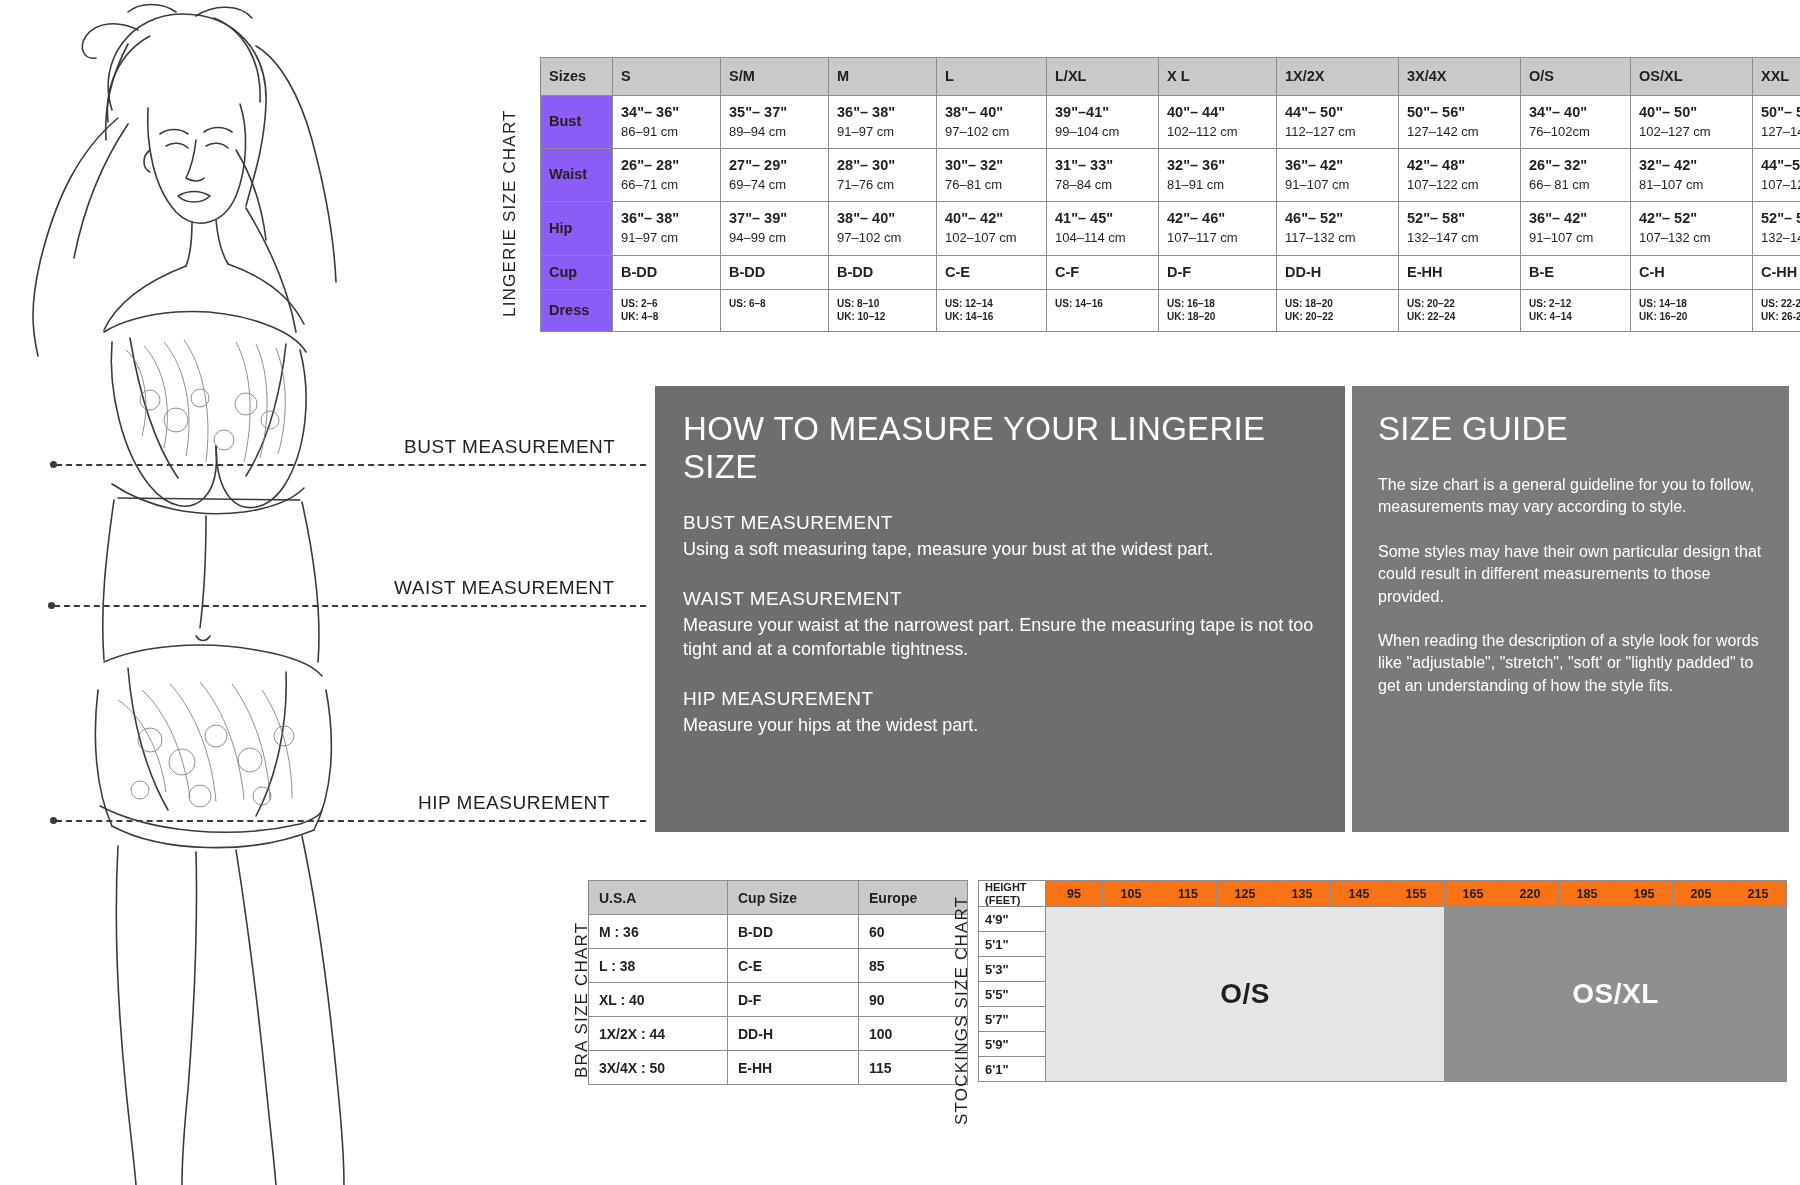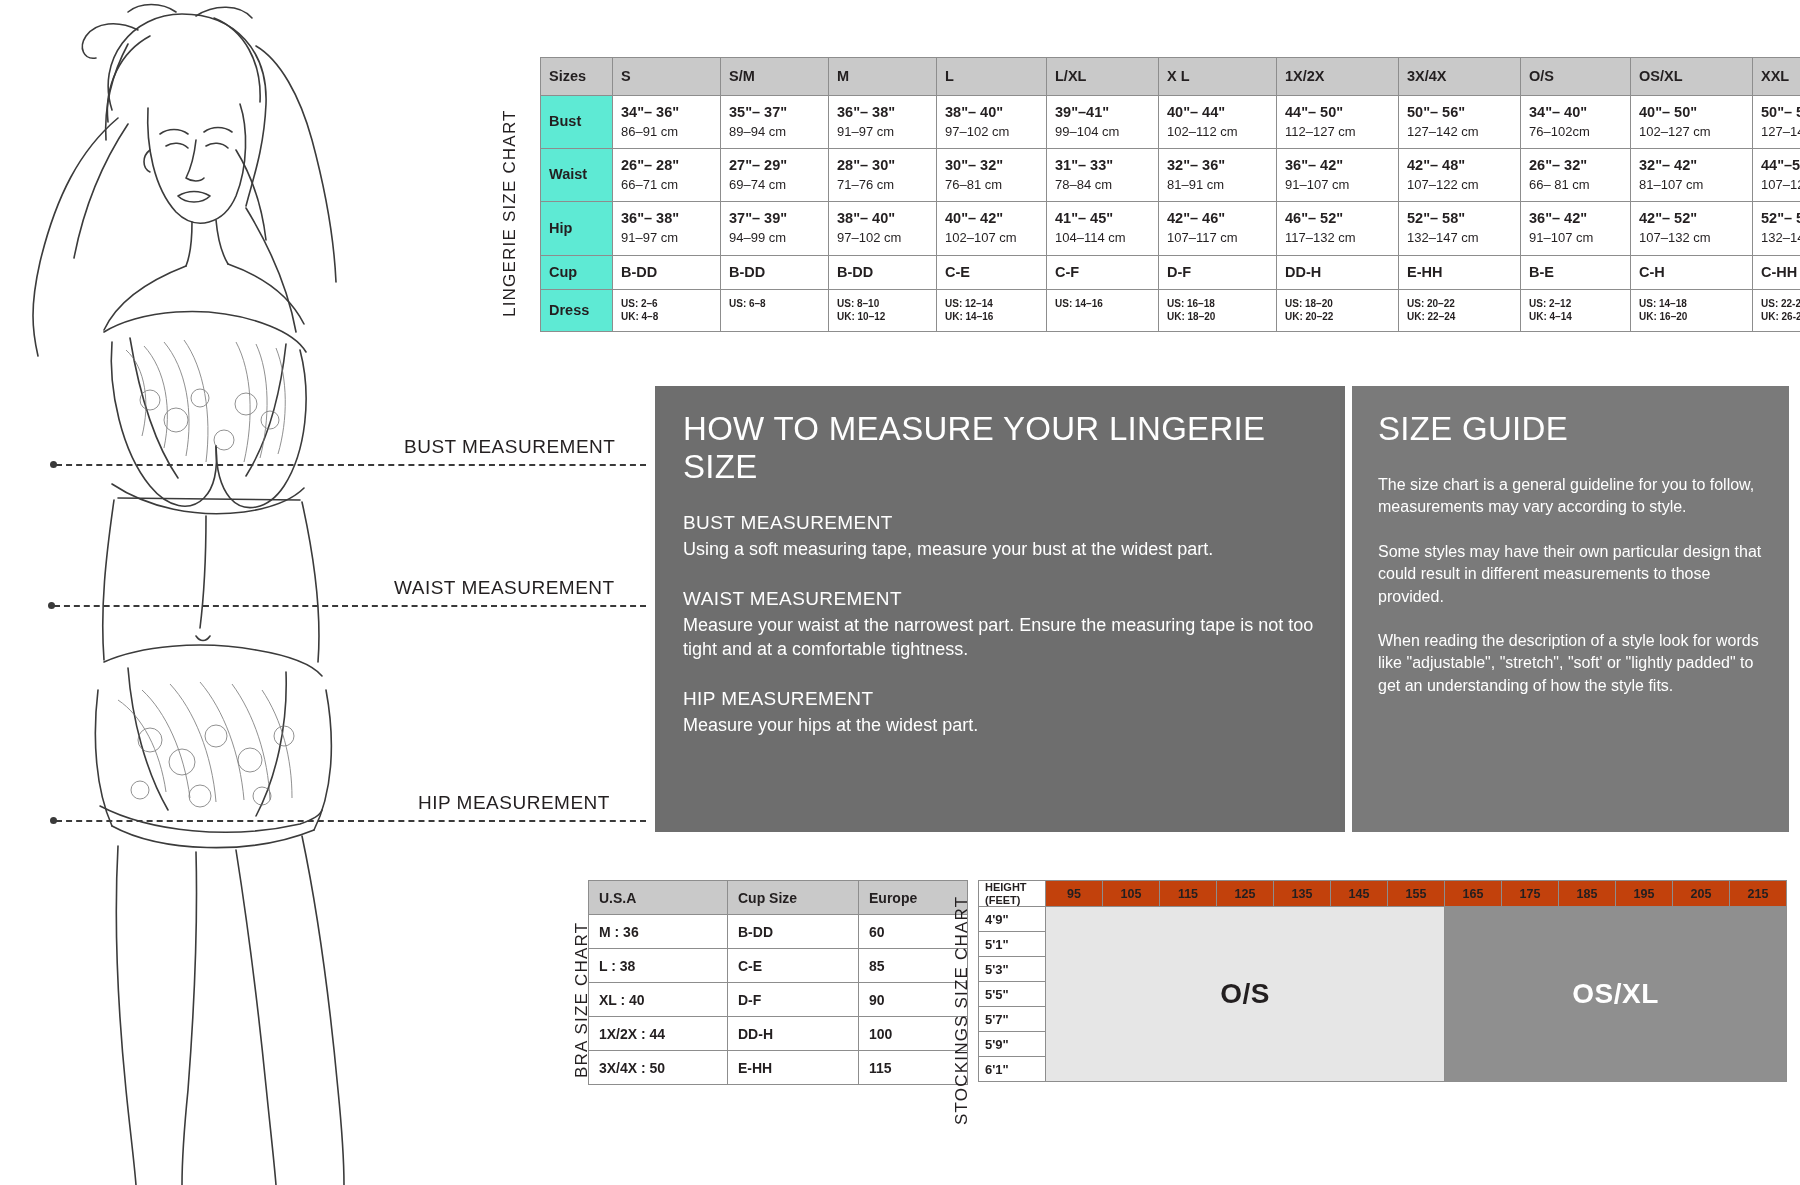--- a/index.html
+++ b/index.html
@@ -50,21 +50,21 @@
   table.lsc{width:1250px;table-layout:fixed;}
   table.lsc td{
     border:1px solid #8d8d8d;
     padding:7px 8px 8px 8px;
     vertical-align:top;
     font-size:14.5px;
     line-height:1.28;
     background:#ffffff;
   }
   table.lsc td.rowhead{
-    background:#5eead4;
+    background:#8b5cf6;
     font-weight:bold;
     font-size:14.5px;
     width:72px;
     vertical-align:middle;
   }
   table.lsc tr.head td{
     background:#c9c9c9;
     font-weight:bold;
     height:22px;
     vertical-align:middle;
@@ -133,21 +133,21 @@
   table.stk{border-collapse:collapse;table-layout:fixed;}
   table.stk td{
     border:1px solid #8d8d8d;
     font-size:12.5px;
     font-weight:bold;
     text-align:center;
     background:#ffffff;
     height:24px;
     padding:0;
   }
-  table.stk td.hdrcell{background:#c2410c;width:56px;}
+  table.stk td.hdrcell{background:#f97316;width:56px;}
   table.stk td.corner{
     width:60px;background:#ffffff;font-size:11px;line-height:1.15;
     text-align:left;padding-left:6px;
   }
   table.stk td.rowlab{
     width:60px;background:#ffffff;text-align:left;padding-left:6px;font-size:13px;
   }
   table.stk td.os{background:#e6e6e6;}
   table.stk td.osxl{background:#8f8f8f;}
   .band-label{
@@ -608,21 +608,21 @@
         <span>(FEET)</span>
       </td>
       <td class="hdrcell">95</td>
       <td class="hdrcell">105</td>
       <td class="hdrcell">115</td>
       <td class="hdrcell">125</td>
       <td class="hdrcell">135</td>
       <td class="hdrcell">145</td>
       <td class="hdrcell">155</td>
       <td class="hdrcell">165</td>
-      <td class="hdrcell">175</td>
+      <td class="hdrcell">220</td>
       <td class="hdrcell">185</td>
       <td class="hdrcell">195</td>
       <td class="hdrcell">205</td>
       <td class="hdrcell">215</td>
     </tr>
 
     <tr>
       <td class="rowlab">4'9"</td>
       <td class="os" colspan="7" rowspan="7">
         <span class="band-label">O/S</span>

